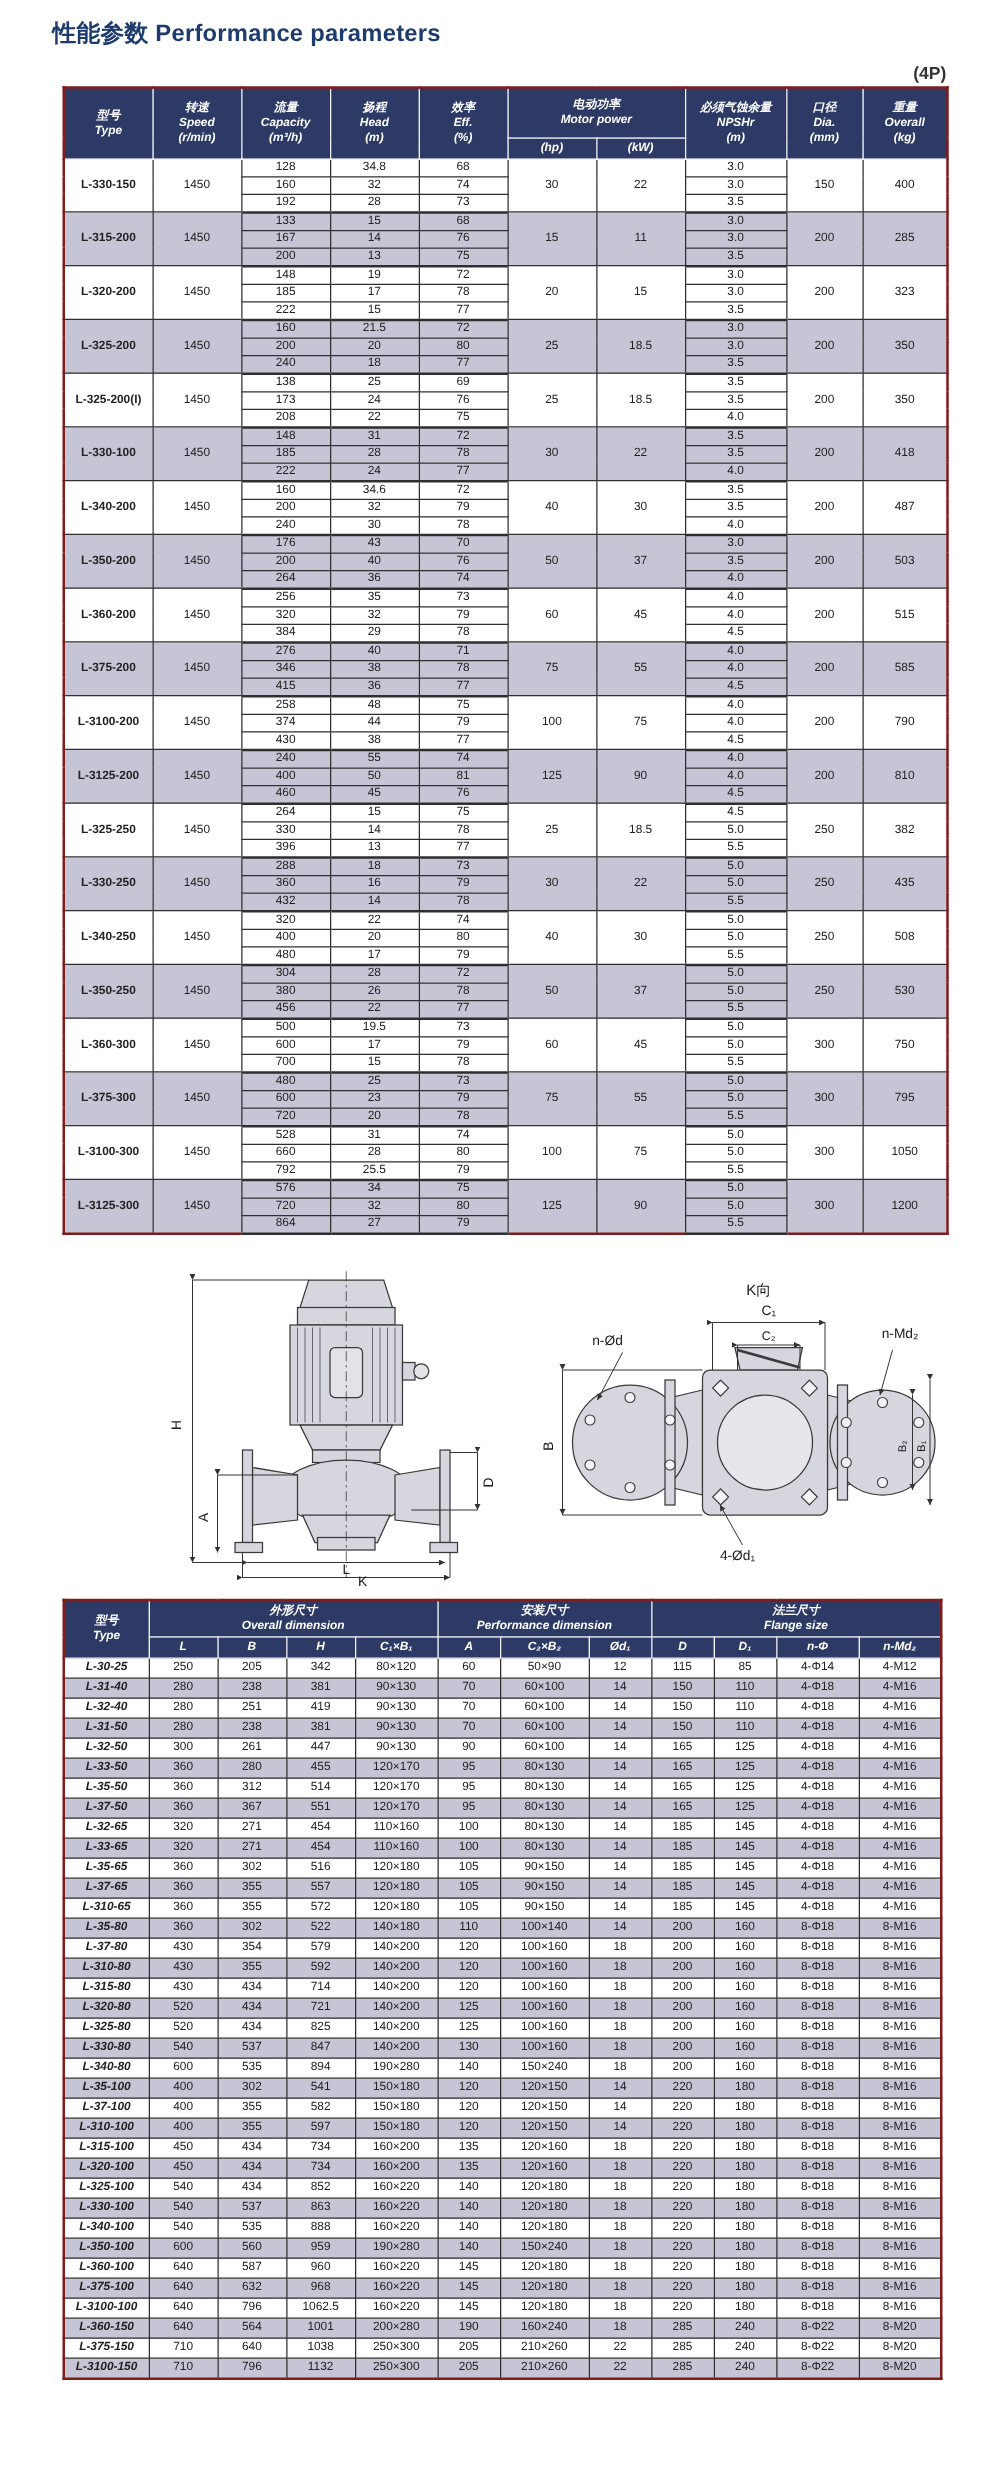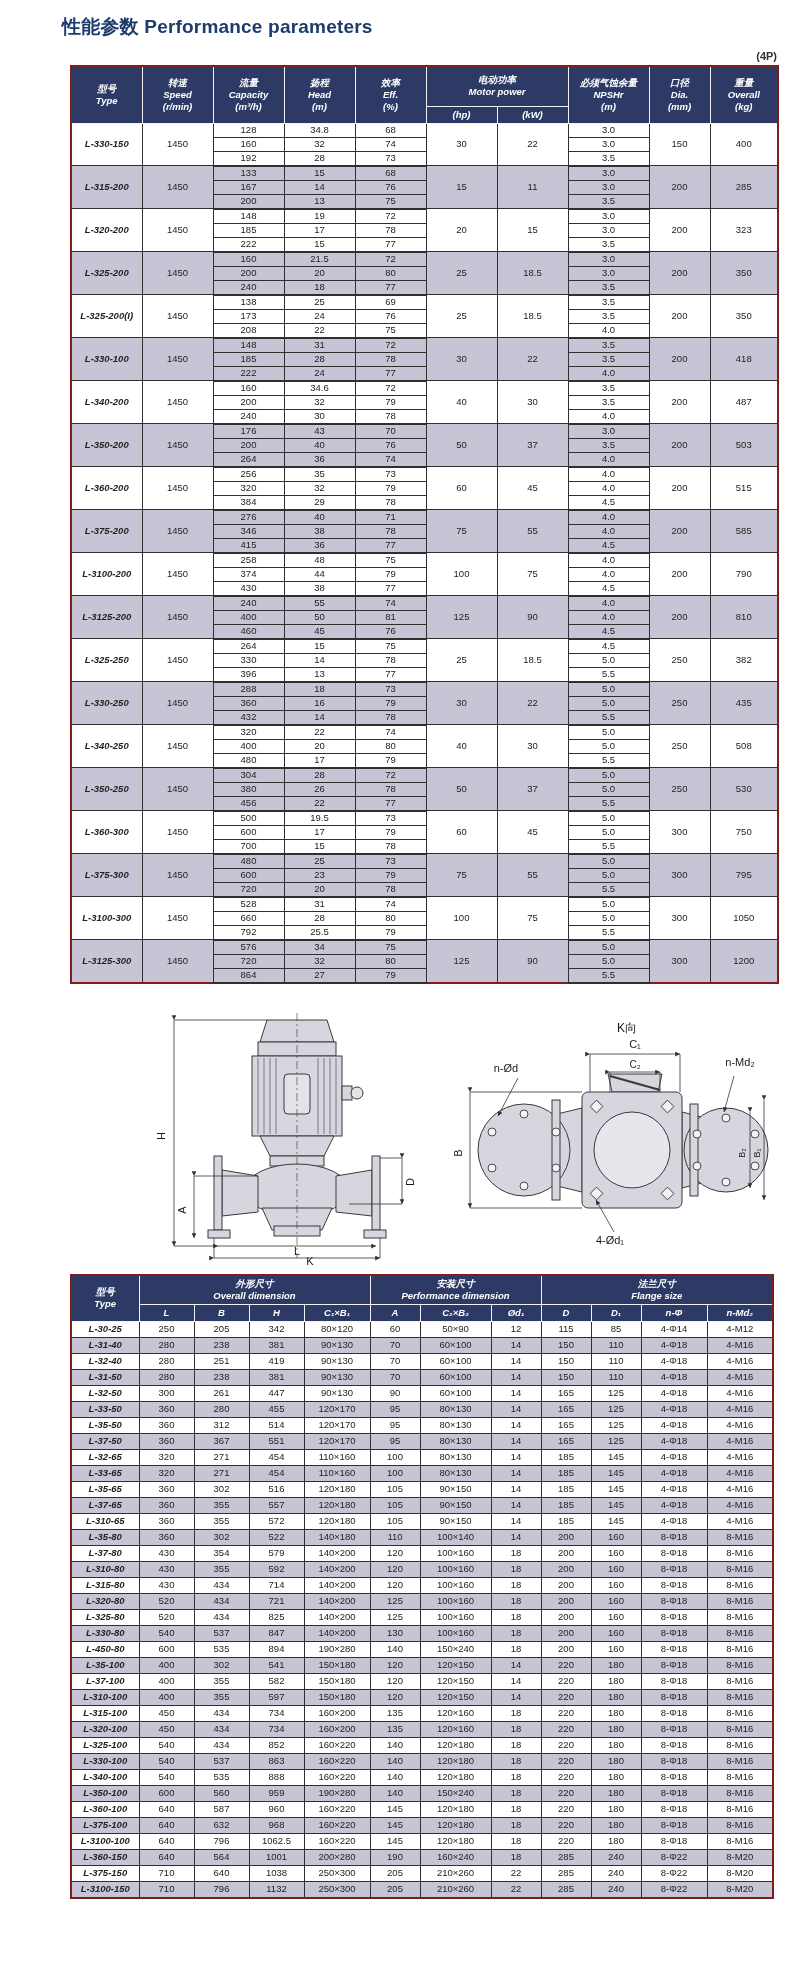--- a/index.html
+++ b/index.html
@@ -1,43 +1,43 @@
 <!DOCTYPE html>
 <html><head>
 <meta charset="utf-8">
 <style>
   html,body{margin:0;padding:0;}
   body{
     width:790px;height:1983px;background:#ffffff;position:relative;
     font-family:"Liberation Sans","DejaVu Sans",sans-serif;color:#222;
   }
-  .page{padding:14px 33px 0 42px;margin-left:20px;}
+  .page{padding:14px 33px 0 42px;}
   .sec-title{
     font-size:19px;font-weight:bold;color:#1d3b6c;margin:0 0 10px 0;letter-spacing:0.2px;
   }
   .p-note{
-    width:707px;margin:0 0 3px 8px;text-align:right;font-size:11px;color:#333;font-weight:bold;
+    width:707px;margin:0 0 3px 8px;text-align:right;font-size:14px;color:#333;font-weight:bold;
   }
   table.tbl{
     border-collapse:collapse;table-layout:fixed;margin-left:8px;
     border:2px solid #7f1d1d;
   }
   table.tbl th{
     background:#2d3a66;color:#ffffff;font-weight:bold;font-style:italic;
     font-size:9.5px;line-height:1.25;border:1px solid #f2f2f6;
     white-space:pre-line;padding:2px 1px;text-align:center;
   }
   table.tbl td{
     border:1px solid #2f2f2f;text-align:center;font-size:9.5px;
     padding:0 2px;line-height:1.1;background:#fff;
   }
   
   #perf-table{width:707px;}
   #perf-table td{height:13px;}
-  #perf-table td.type-cell{font-weight:bold;font-style:italic;}
+  #perf-table td.type-cell{font-weight:bold;}
   #perf-table tr.group-end td{border-bottom:2px solid #2f2f2f;}
   
   #inst-table{width:702px;}
   #inst-table td{height:15px;}
   #inst-table td.type-cell{font-weight:bold;font-style:italic;}
   tr.alt td{background:#c6c5d5;}
   
   .diagram-wrap{width:715px;margin:6px 0 4px 0;}
   svg text{font-family:"Liberation Sans","DejaVu Sans",sans-serif;fill:#1a1a1a;}
   .gap-lg{height:18px;}
@@ -1018,21 +1018,21 @@
           <td>140×200</td>
           <td>130</td>
           <td>100×160</td>
           <td>18</td>
           <td>200</td>
           <td>160</td>
           <td>8-Φ18</td>
           <td>8-M16</td>
         </tr>
         <tr>
-          <td class="type-cell">L-450-80</td>
+          <td class="type-cell">L-340-80</td>
           <td>600</td>
           <td>535</td>
           <td>894</td>
           <td>190×280</td>
           <td>140</td>
           <td>150×240</td>
           <td>18</td>
           <td>200</td>
           <td>160</td>
           <td>8-Φ18</td>

